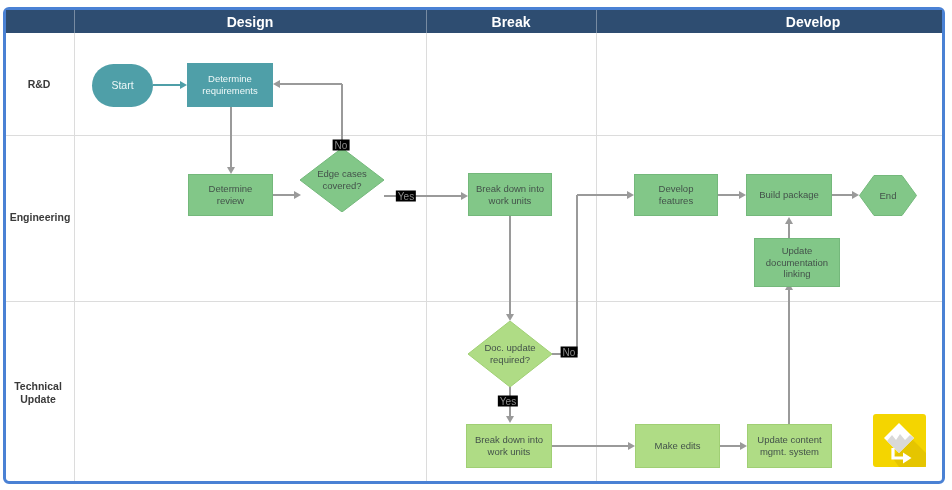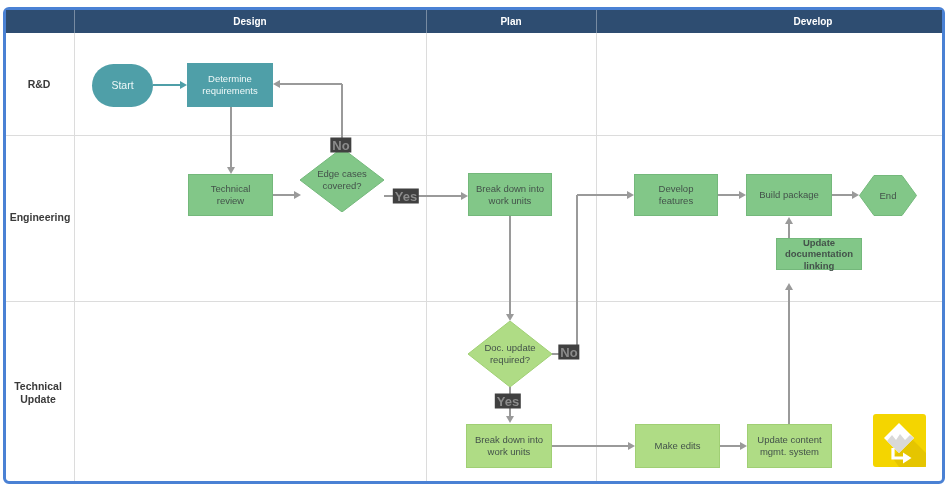--- a/index.html
+++ b/index.html
@@ -10,43 +10,43 @@
   }
   
   #frame {
     position:absolute; left:3px; top:7px; width:936px; height:471px;
     border:3px solid #4a81d4; border-radius:6px; background:#ffffff;
   }
   
   .header-band { position:absolute; left:6px; top:10px; width:936px; height:23px; background:#2e4d71; }
   .header-cell {
     position:absolute; top:10px; height:23px; display:flex; align-items:center; justify-content:center;
-    color:#ffffff; font-size:10px; font-weight:bold;
+    color:#ffffff; font-size:14px; font-weight:bold;
   }
   .header-sep { position:absolute; top:10px; height:23px; width:1px; background:rgba(255,255,255,0.35); }
   
   .vline { position:absolute; width:1px; background:#dcdcdc; }
   .hline { position:absolute; height:1px; background:#dcdcdc; }
   .lane-label {
     position:absolute; color:#3a3a3a; font-weight:bold; font-size:10.5px;
     text-align:center; line-height:1.25; transform:translate(-50%,-50%);
   }
   .lane-region { position:absolute; left:6px; width:936px; }
   
   .seg-h { position:absolute; height:1.6px; background:#9a9a9a; }
   .seg-v { position:absolute; width:1.6px; background:#9a9a9a; }
   .arr-right { position:absolute; width:0; height:0; border-top:4px solid transparent; border-bottom:4px solid transparent; border-left:7px solid #9a9a9a; }
   .arr-left  { position:absolute; width:0; height:0; border-top:4px solid transparent; border-bottom:4px solid transparent; border-right:7px solid #9a9a9a; }
   .arr-down  { position:absolute; width:0; height:0; border-left:4px solid transparent; border-right:4px solid transparent; border-top:7px solid #9a9a9a; }
   .arr-up    { position:absolute; width:0; height:0; border-left:4px solid transparent; border-right:4px solid transparent; border-bottom:7px solid #9a9a9a; }
   .teal-line { background:#4f9fa8; }
   .teal-arr  { border-left-color:#4f9fa8; }
   .edge-label {
-    position:absolute; background:#404040; color:#8b8b8b; font-size:13px;
-    padding:0 2px; transform:translate(-50%,-50%); z-index:5;font-weight:bold;
+    position:absolute; background:#000000; color:#8b8b8b; font-size:10px;
+    padding:0 2px; transform:translate(-50%,-50%); z-index:5;
   }
   
   .shape {
     position:absolute; box-sizing:border-box; display:flex; align-items:center; justify-content:center;
     text-align:center; font-size:9.5px; line-height:1.22; color:#43524a; z-index:4;
   }
   .proc-green { background:#82c788; border:1px solid #74b87b; }
   .proc-light { background:#afdc85; border:1px solid #a0cf74; }
   .teal-fill  { background:#4f9fa8; color:#eef8f8; }
   .pill { border-radius:21.5px; font-size:10.5px; }
@@ -65,21 +65,21 @@
 
 <div id="stage">
 
   <div id="frame"></div>
 
   <div class="header-band"></div>
   <div class="header-cell" style="left:74px; width:352px;">
       <span>Design</span>
     </div>
   <div class="header-cell" style="left:426px; width:170px;">
-      <span>Plan</span>
+      <span>Break</span>
     </div>
   <div class="header-cell" style="left:596px; width:346px;padding-left:44px;">
       <span>Develop</span>
     </div>
   <div class="header-sep" style="left:74px;"></div>
   <div class="header-sep" style="left:426px;"></div>
   <div class="header-sep" style="left:596px;"></div>
 
   <div class="vline" style="left:74px;  top:33px; height:448px;"></div>
   <div class="vline" style="left:426px; top:33px; height:448px;"></div>
@@ -174,21 +174,21 @@
 
   <div class="shape teal-fill pill" style="left:92px; top:64px; width:61px; height:43px;">
     <span>Start</span>
   </div>
 
   <div class="shape teal-fill" style="left:187px; top:63px; width:86px; height:44px;">
     <span style="width:80%;">Determine requirements</span>
   </div>
 
   <div class="shape proc-green" style="left:188px; top:174px; width:85px; height:42px;">
-    <span style="width:72%;">Technical review</span>
+    <span style="width:72%;">Determine review</span>
   </div>
 
   <div class="poly-wrap" style="left:300px; top:148px; width:84px; height:64px;">
     <svg width="84" height="64" viewBox="0 0 84 64">
       <polygon points="42,0 84,32 42,64 0,32" fill="#82c788" stroke="#74b87b" stroke-width="1"></polygon>
     </svg>
     <div class="poly-text">
         <span>Edge cases covered?</span>
       </div>
   </div>
@@ -207,21 +207,21 @@
 
   <div class="poly-wrap" style="left:859px; top:175px; width:58px; height:41px;">
     <svg width="58" height="41" viewBox="0 0 58 41">
       <polygon points="15,0.5 43,0.5 57.5,20.5 43,40.5 15,40.5 0.5,20.5" fill="#82c788" stroke="#74b87b" stroke-width="1"></polygon>
     </svg>
     <div class="poly-text">
         <span>End</span>
       </div>
   </div>
 
-  <div class="shape proc-green" style="left:776px; top:238px; width:86px; height:32px;font-weight:bold;">
+  <div class="shape proc-green" style="left:754px; top:238px; width:86px; height:49px;">
     <span style="width:98%;">Update documentation linking</span>
   </div>
 
   <div class="poly-wrap" style="left:468px; top:321px; width:84px; height:66px;">
     <svg width="84" height="66" viewBox="0 0 84 66">
       <polygon points="42,0 84,33 42,66 0,33" fill="#afdc85" stroke="#a0cf74" stroke-width="1"></polygon>
     </svg>
     <div class="poly-text">
         <span>Doc. update required?</span>
       </div>

